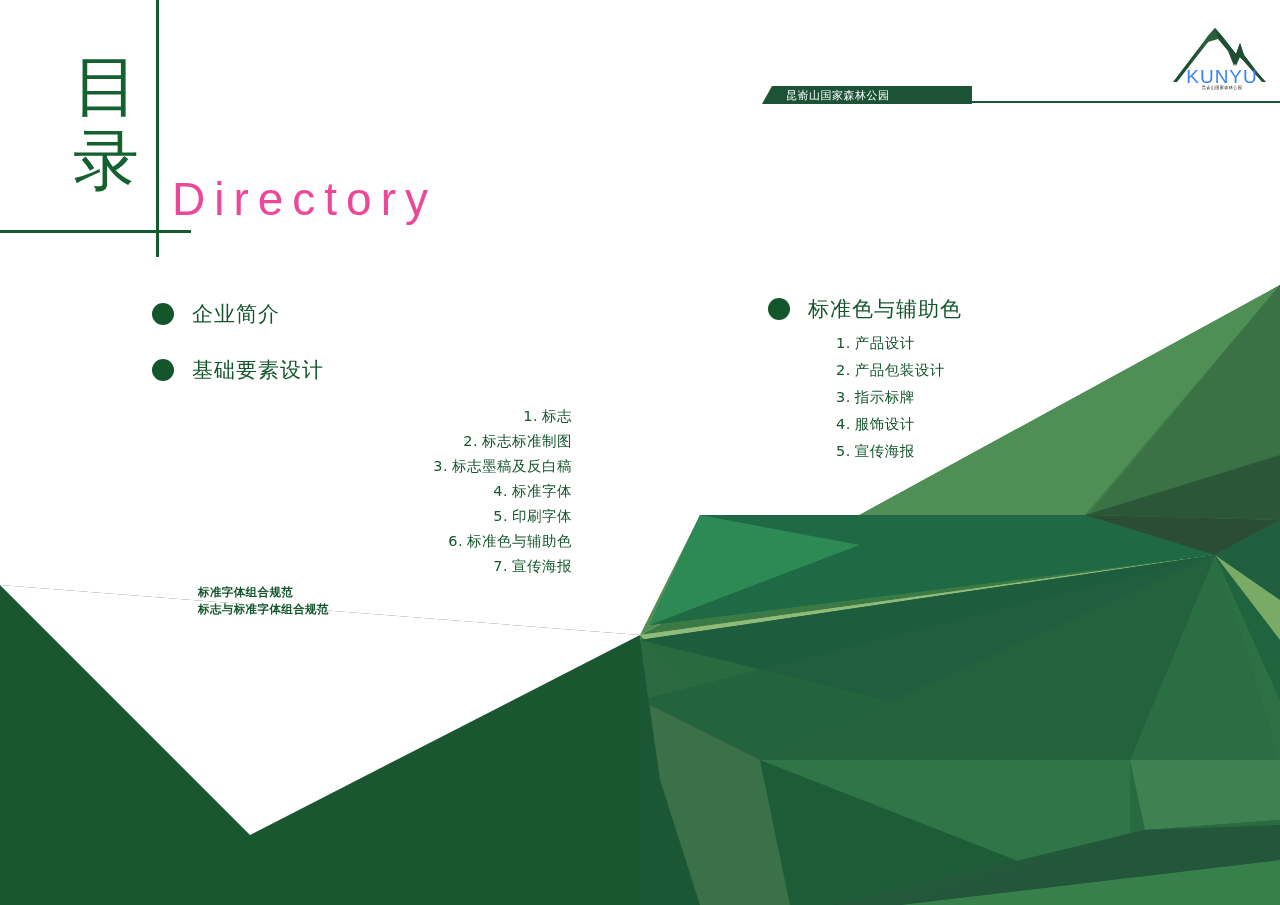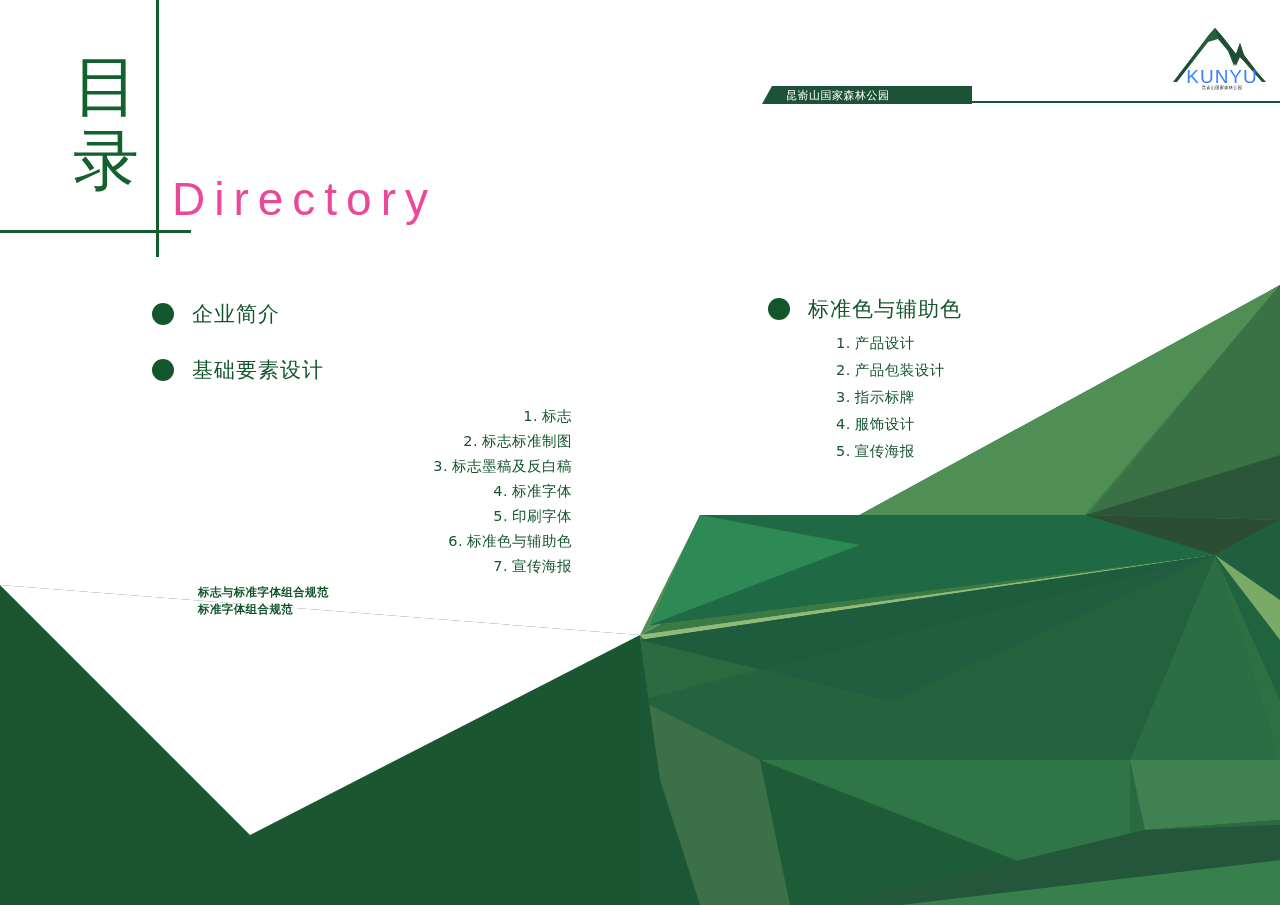--- a/index.html
+++ b/index.html
@@ -303,22 +303,22 @@
           <span class="num">5.</span><span>印刷字体</span>
         </li>
         <li class="sub-item">
           <span class="num">6.</span><span>标准色与辅助色</span>
         </li>
         <li class="sub-item">
           <span class="num">7.</span><span>宣传海报</span>
         </li>
       </ul>
       <ul class="subsub-list">
+        <li class="subsub-item">标准字体组合规范</li>
         <li class="subsub-item">标志与标准字体组合规范</li>
-        <li class="subsub-item">标准字体组合规范</li>
       </ul>
     </div>
 
   </div>
 
   <div id="toc-right" class="toc-col">
     <div class="toc-group">
       <div class="group-head">
         <span class="bullet"></span>
         <span class="group-title">标准色与辅助色</span>

